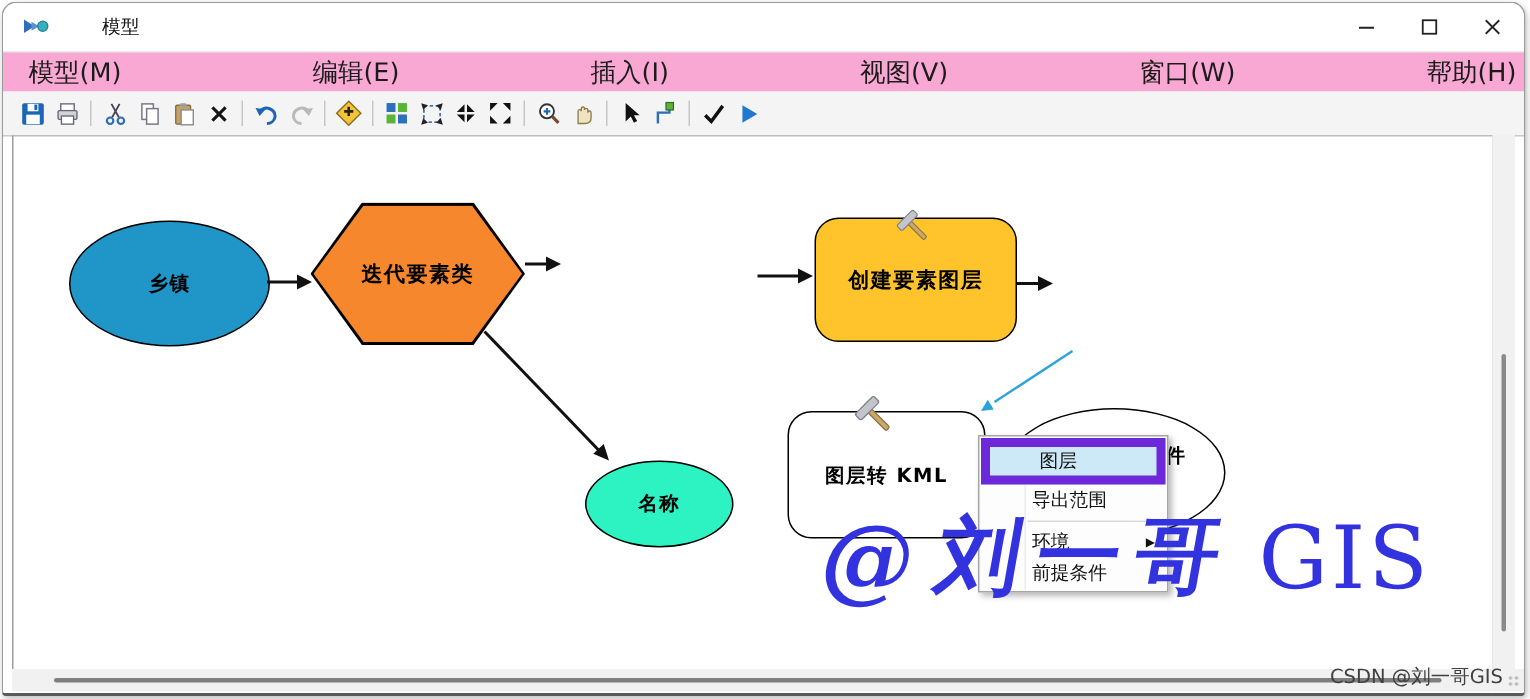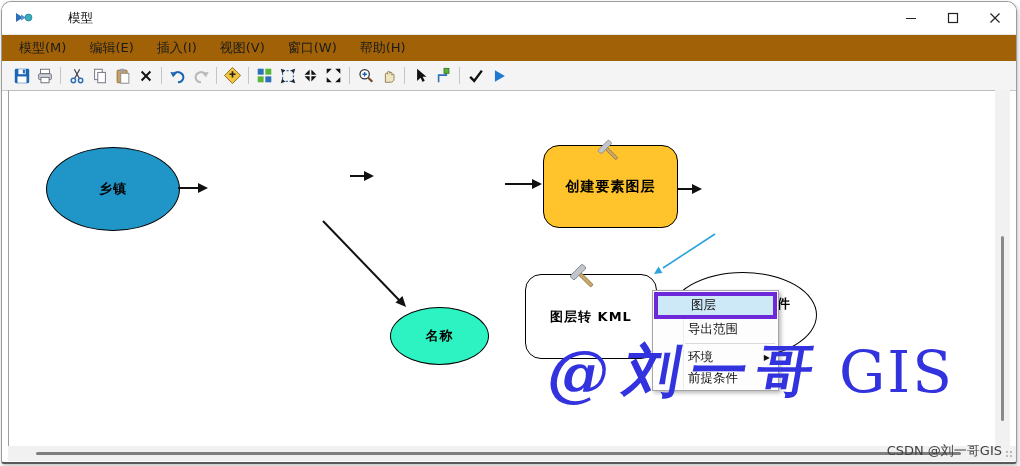--- a/index.html
+++ b/index.html
@@ -7,22 +7,22 @@
   .window{position:absolute;left:1px;top:1px;width:1014px;height:460px;background:#fff;
           border:1px solid #9b9b9b;border-bottom:2px solid #5a5a5a;
           border-radius:10px 10px 3px 3px;box-shadow:1px 2px 4px rgba(0,0,0,.25);overflow:hidden;}
   
   .titlebar{height:32px;display:flex;align-items:center;background:#fff;gap:27px;}
   .title-icon{margin-left:13px;width:18px;height:16px;flex:0 0 auto;}
   .title-text{margin-left:8px;font-size:12.5px;color:#111;}
   .win-controls{margin-left:auto;display:flex;height:100%;}
   .wbtn{width:42px;height:100%;display:flex;align-items:center;justify-content:center;}
   
-  .menubar{height:26px;background:#a16207;border-top:1px solid #e9e9e9;display:flex;align-items:center;
-           padding-left:12px;gap:13px;font-size:13px;color:#1b1b1b;}
+  .menubar{height:26px;background:#f9a8d4;border-top:1px solid #e9e9e9;display:flex;align-items:center;
+           padding-left:12px;gap:13px;font-size:17px;color:#1b1b1b;justify-content:space-between;}
   .menu-item{padding:3px 5px;}
   
   .toolbar{height:29px;background:#f4f4f4;border-bottom:1px solid #c9c9c9;display:flex;align-items:center;padding-left:8px;}
   .tb{width:23px;height:23px;display:flex;align-items:center;justify-content:center;}
   .tsep{width:1px;height:17px;background:#c6c6c6;margin:0 4px;}
   
   .canvas{position:absolute;left:6px;top:88px;width:986px;height:356px;background:#fff;
           border-left:1px solid #9e9e9e;border-top:1px solid #bdbdbd;border-right:1px solid #b5b5b5;}
   .node{position:absolute;display:flex;align-items:center;justify-content:center;text-align:center;
         font-weight:bold;color:#000;z-index:5;}
@@ -34,21 +34,21 @@
   .hexf{inset:2px;background:#F6872D;display:flex;align-items:center;justify-content:center;
         font-weight:bold;font-size:14px;letter-spacing:1px;}
   .hammer{position:absolute;z-index:6;}
   .partial-label{position:absolute;left:768px;top:204px;font-weight:bold;font-size:13px;z-index:6;}
   svg.wires{position:absolute;left:0;top:0;z-index:8;pointer-events:none;}
   
   .cmenu{position:absolute;left:643px;top:199px;width:123px;background:#fdfdfd;border:1px solid #a5a5a5;
          box-shadow:2px 2px 4px rgba(0,0,0,.28);padding:1px;z-index:30;font-size:12.5px;color:#111;}
   .cmenu .gutter{position:absolute;left:30px;top:1px;bottom:1px;width:1px;background:#ececec;}
   .mrow{position:relative;height:21px;display:flex;align-items:center;padding-left:34px;}
-  .mrow.hl{height:19px;background:#CDE8F7;border:4px solid #6d28d9;padding-left:33px;}
+  .mrow.hl{height:19px;background:#CDE8F7;border:6px solid #6d28d9;padding-left:33px;}
   .msep{height:1px;background:#d9d9d9;margin:3px 2px 3px 31px;}
   .subarrow{margin-left:auto;margin-right:7px;font-size:8px;color:#111;}
   
   .vscroll{position:absolute;left:993px;top:88px;width:15px;height:356px;background:#f1f1f1;z-index:10;}
   .vthumb{position:absolute;left:6px;top:146px;width:3px;height:185px;background:#8a8a8a;border-radius:2px;}
   .hscroll{position:absolute;left:6px;top:444px;width:987px;height:15px;background:#f1f1f1;z-index:10;}
   .hthumb{position:absolute;left:28px;top:6px;width:925px;height:3px;background:#7f7f7f;border-radius:2px;}
   .scorner{position:absolute;left:993px;top:444px;width:21px;height:15px;background:#f1f1f1;z-index:10;}
   .grip{position:absolute;right:3px;bottom:3px;width:8px;height:8px;
         background:radial-gradient(#bbb 1px,transparent 1.2px);background-size:4px 4px;}
@@ -250,20 +250,26 @@
       <line x1="314" y1="130" x2="390" y2="209" stroke="#111" stroke-width="2"></line>
       <polygon points="386.5,211.5 393.5,205 397,216" fill="#111"></polygon>
       <line x1="706" y1="143" x2="654" y2="177" stroke="#2BA3DC" stroke-width="1.6"></line>
       <polygon points="645,183 649.5,175.5 653.5,182" fill="#2BA3DC"></polygon>
     </svg>
 
     <div class="node ellipse" style="left:37px;top:56px;width:132px;height:82px;background:#2095C8;">
       <span>乡镇</span>
     </div>
 
+    <div class="hexwrap">
+      <div class="hexb"></div>
+      <div class="hexf">
+        <span>迭代要素类</span>
+      </div>
+    </div>
 
 
     <div class="node rbox" style="left:534px;top:54px;width:133px;height:81px;background:#FFC32B;">
       <span>创建要素图层</span>
     </div>
     <span class="hammer" style="left:588px;top:48px;">
       <svg width="26" height="26" viewBox="0 0 24 24">
           <g transform="rotate(-45 12 12)">
             <rect x="10.6" y="7" width="2.8" height="14" rx="1" fill="#C9A86A" stroke="#8a7347" stroke-width="0.7"></rect>
             <rect x="5" y="3" width="14" height="4.6" rx="1.3" fill="#C2C6CC" stroke="#7d8188" stroke-width="0.7"></rect>

